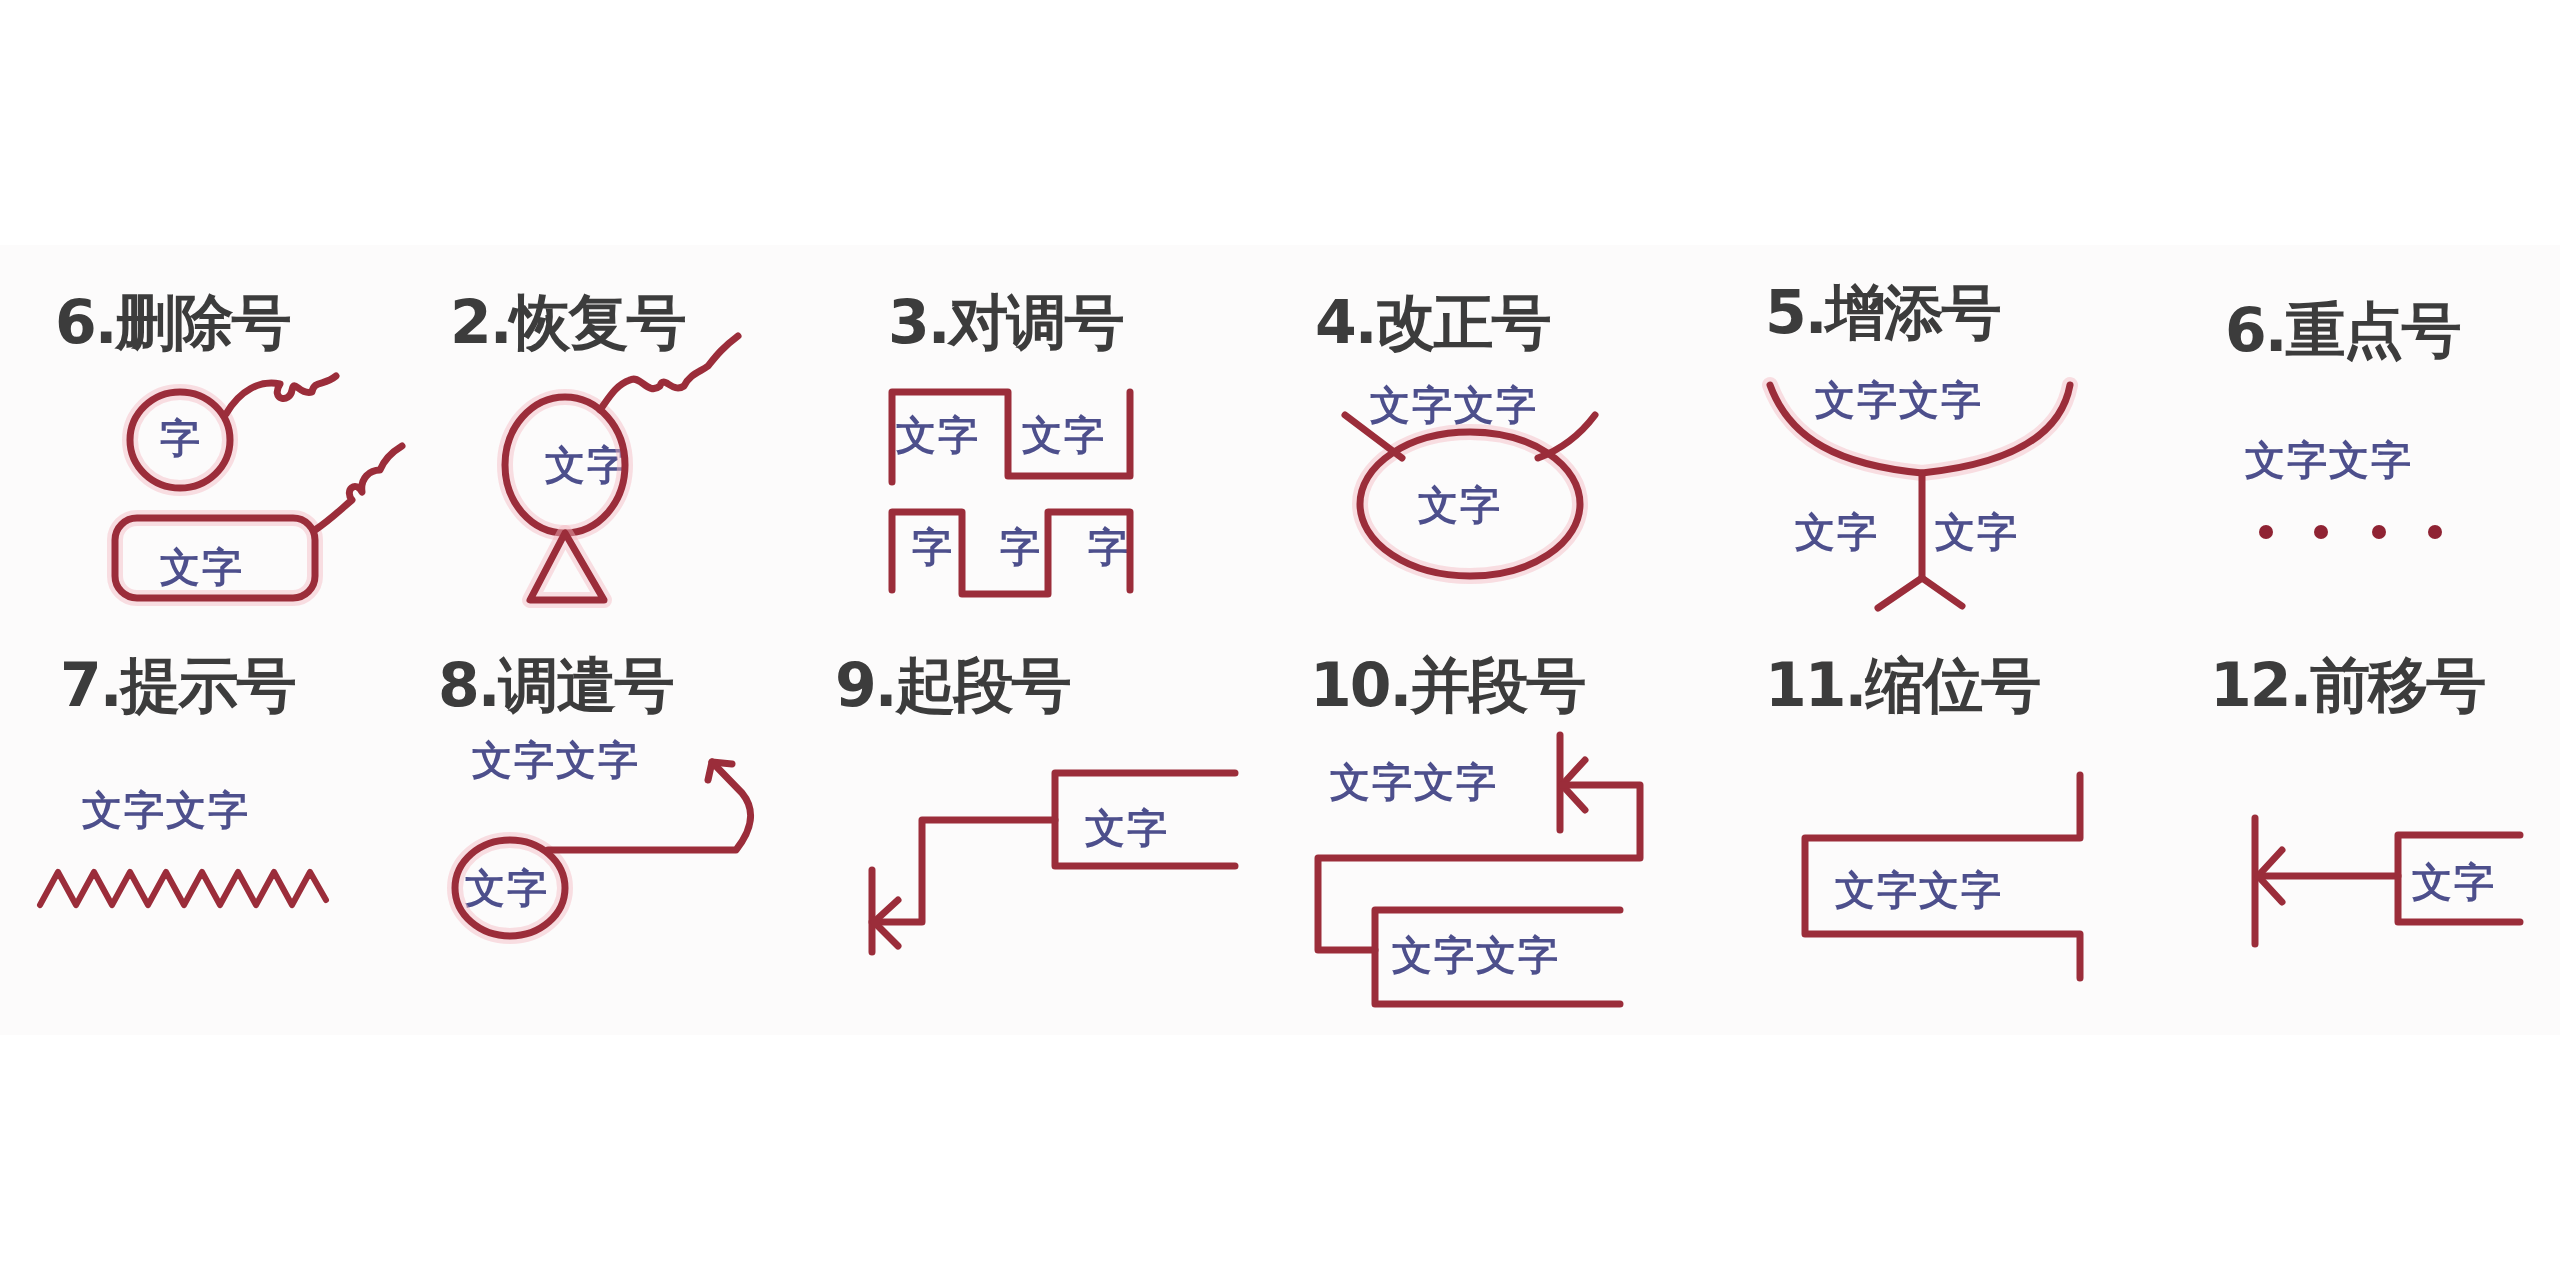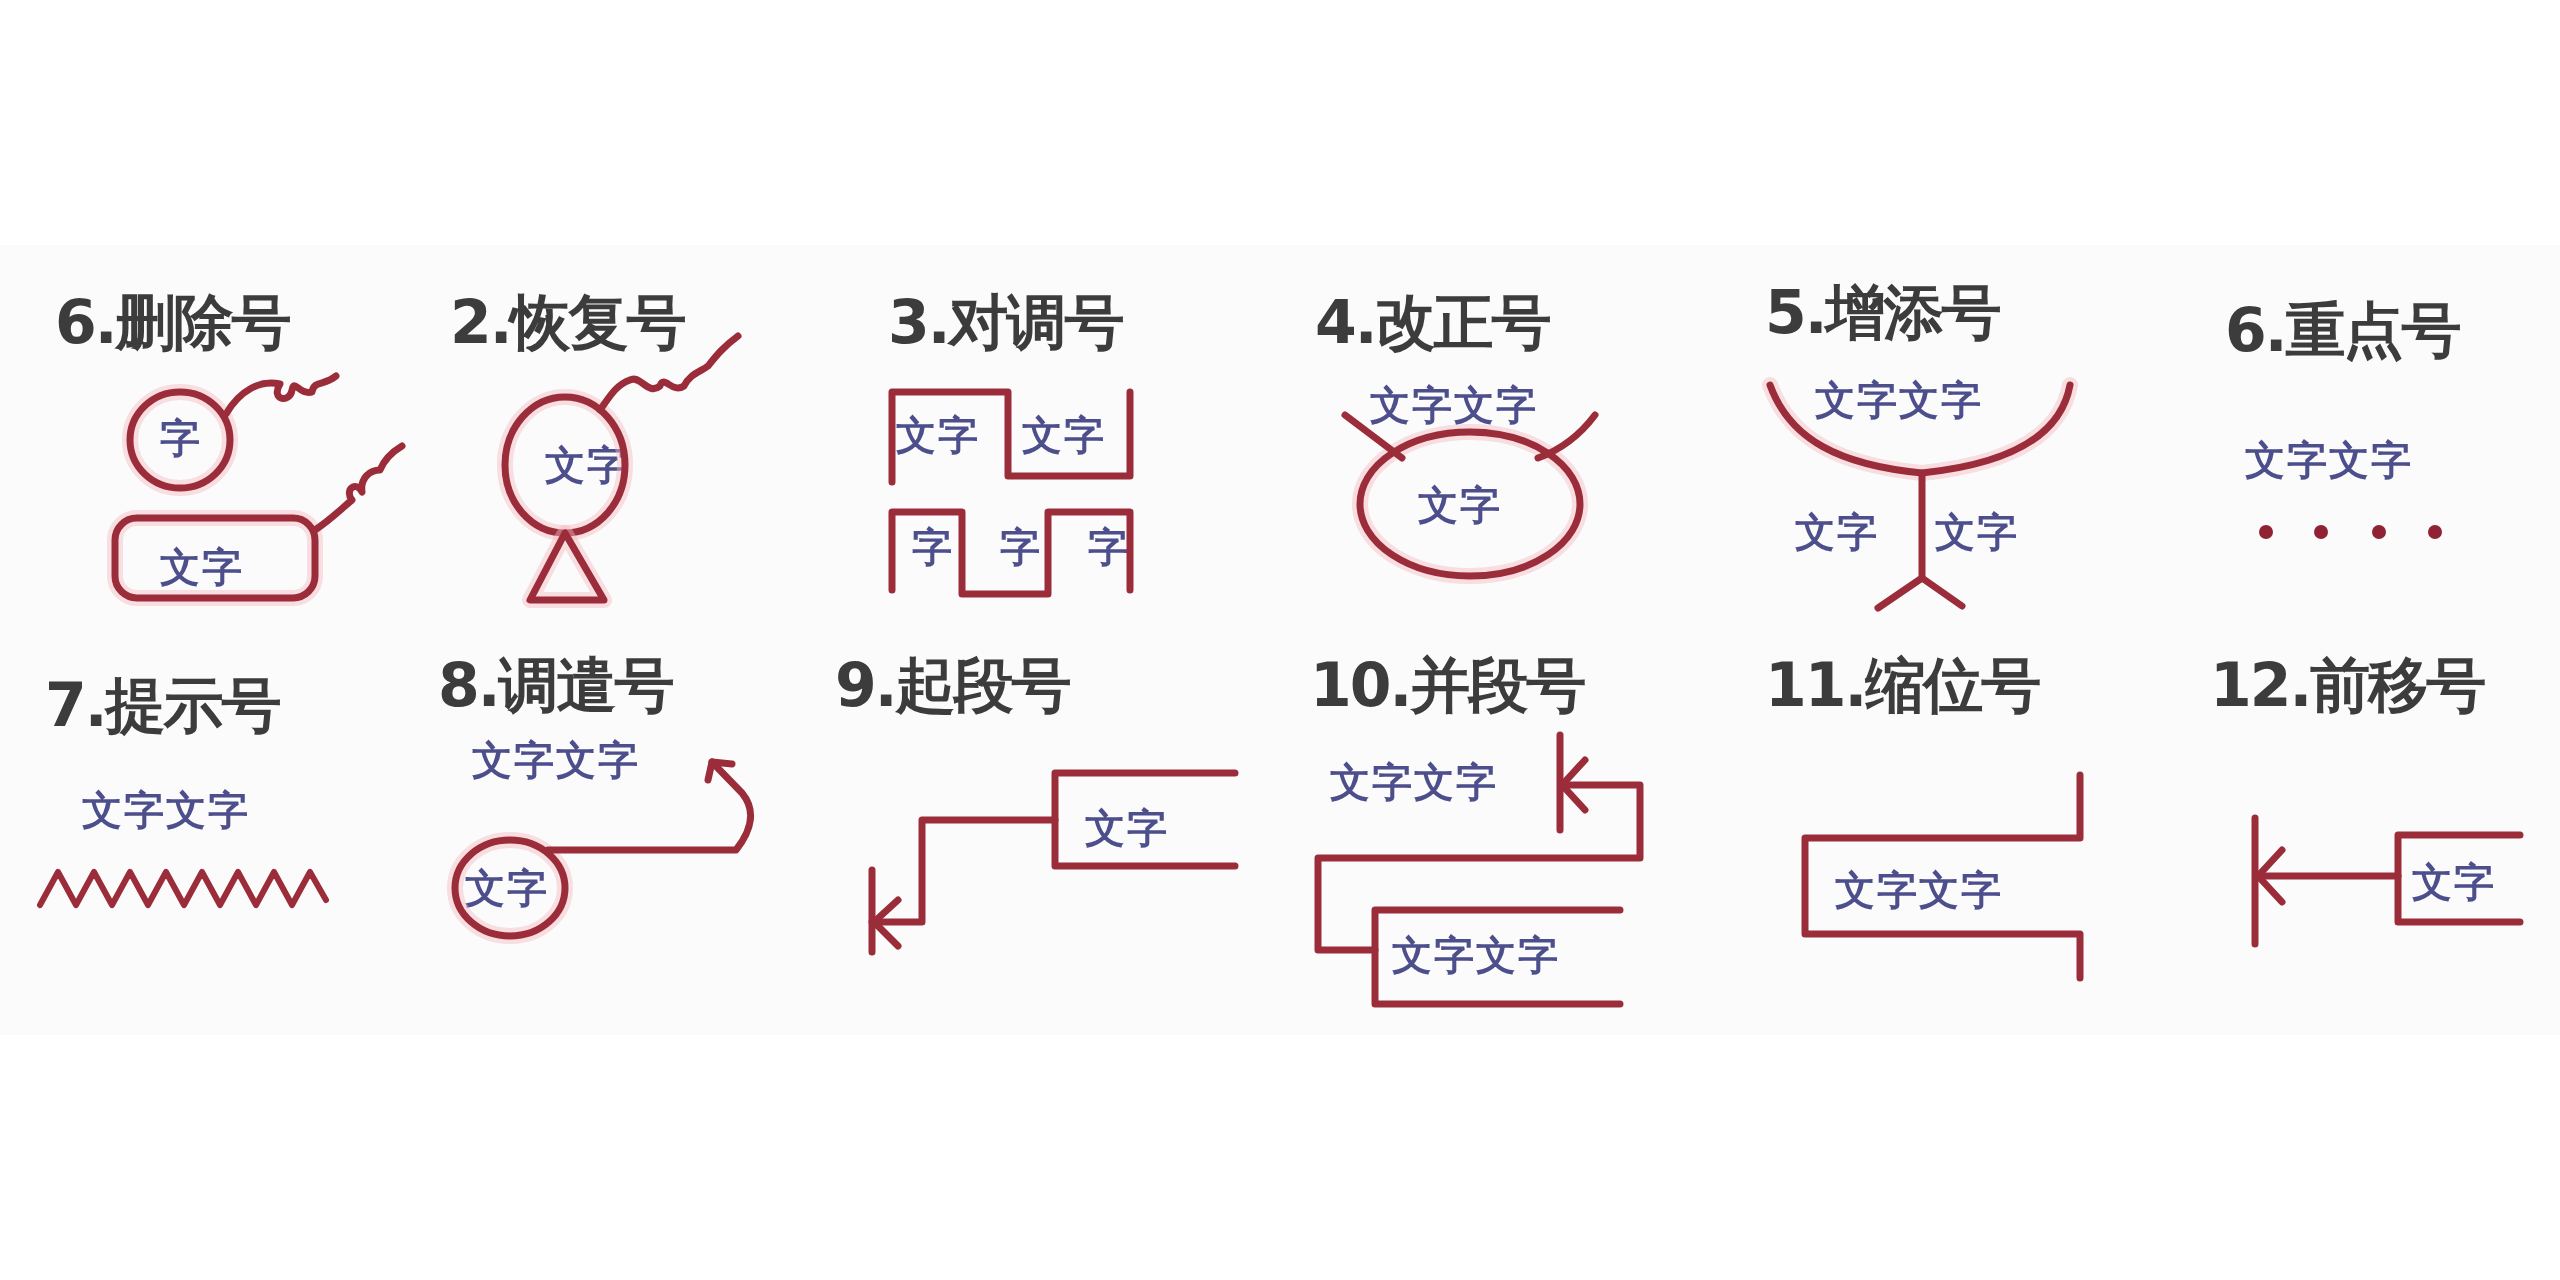--- a/index.html
+++ b/index.html
@@ -31,21 +31,21 @@
 
 <div id="panel"></div>
 
 <div class="title" style="left:55px;top:292px;">6.删除号</div>
 <div class="title" style="left:450px;top:292px;text-align:center;">2.恢复号</div>
 <div class="title" style="left:880px;top:292px;margin-left:8px;">3.对调号</div>
 <div class="title" style="left:1315px;top:292px;text-align:right;">4.改正号</div>
 <div class="title" style="left:1765px;top:282px;">5.增添号</div>
 <div class="title" style="left:2225px;top:292px;margin-top:8px;">6.重点号</div>
 
-<div class="title" style="left:45px;top:655px;margin-top:20px;">7.提示号</div>
+<div class="title" style="left:60px;top:655px;">7.提示号</div>
 <div class="title" style="left:438px;top:655px;">8.调遣号</div>
 <div class="title" style="left:835px;top:655px;">9.起段号</div>
 <div class="title" style="left:1310px;top:655px;">10.并段号</div>
 <div class="title" style="left:1765px;top:655px;">11.缩位号</div>
 <div class="title" style="left:2210px;top:655px;">12.前移号</div>
 
 <div class="wz" style="left:160px;top:418px;">字</div>
 <div class="wz" style="left:160px;top:547px;">文字</div>
 
 <div class="wz" style="left:545px;top:445px;">文字</div>

